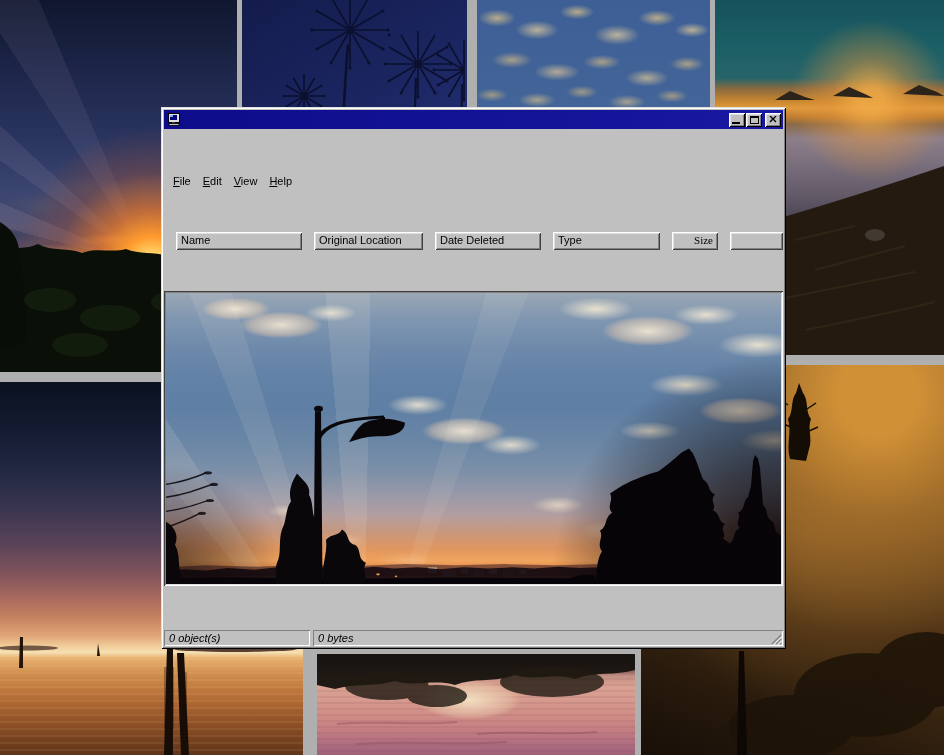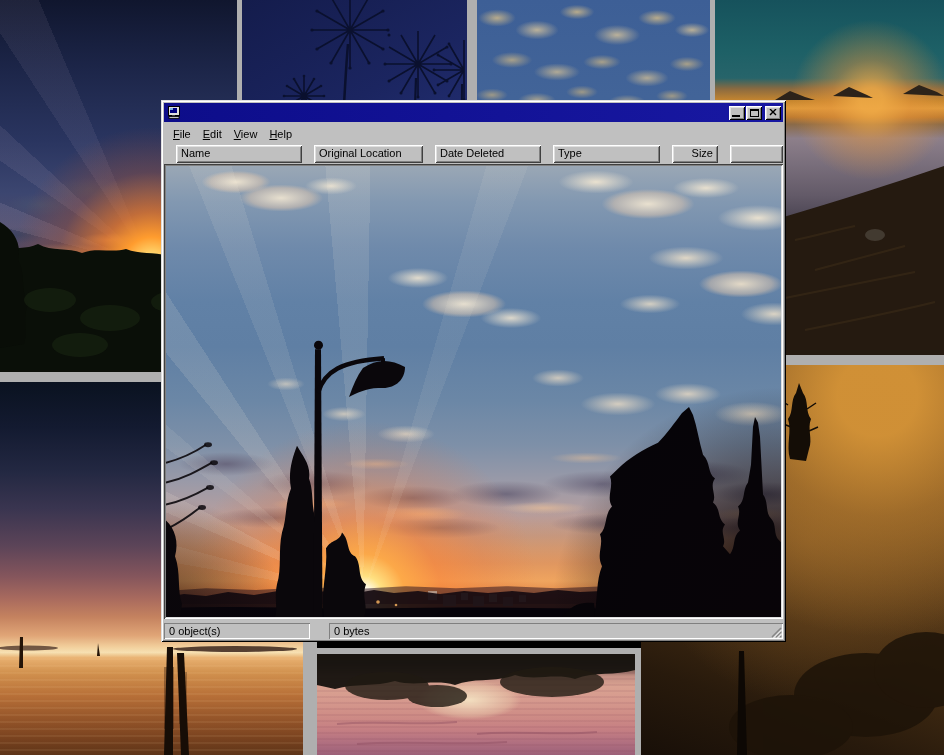--- a/index.html
+++ b/index.html
@@ -53,42 +53,42 @@
   #p-bm{left:317px;top:654px;width:318px;height:101px;background-image:
     radial-gradient(ellipse 70px 26px at 152px 46px,rgba(244,226,194,.95),rgba(232,196,168,.5) 60%,transparent 75%),
     repeating-linear-gradient(180deg,rgba(120,60,80,.10) 0 2px,transparent 2px 6px),
     linear-gradient(180deg,#2a241c 0%,#463830 10%,#c49084 22%,#d9a291 32%,#d69a8e 45%,#cf8d86 60%,#c57f83 75%,#b06f80 88%,#9c6078 100%);}
   #p-br{left:641px;top:365px;width:303px;height:390px;background-image:
     radial-gradient(circle at 78% 8%,rgba(216,150,56,.9) 0 40px,rgba(190,130,50,.55) 120px,transparent 240px),
     radial-gradient(circle at 55% 45%,rgba(150,100,40,.5),transparent 60%),
     linear-gradient(200deg,#8a5c24 0%,#7a5120 25%,#5e3e1a 45%,#402a12 65%,#281a0c 82%,#180f08 100%);}
 
   
-  #win{position:absolute;left:161px;top:100px;width:625px;height:542px;background:#c0c0c0;
+  #win{position:absolute;left:161px;top:107px;width:625px;height:542px;background:#c0c0c0;
     box-sizing:border-box;padding:3px;display:flex;flex-direction:column;
-    box-shadow:inset 1px 1px #dfdfdf,inset -1px -1px #000,inset 2px 2px #fff,inset -2px -2px #808080;}
+    box-shadow:inset 1px 1px #dfdfdf,inset -1px -1px #000,inset 2px 2px #fff,inset -2px -2px #808080;gap:40px;}
   #titlebar{height:19px;flex:0 0 19px;background:linear-gradient(90deg,#0d0d8a,#1818a2);
     display:flex;align-items:center;padding:0 2px;}
   #title-icon{width:14px;height:13px;margin:0 3px 0 1px;display:block;}
   #title-text{color:#fff;font-size:11px;font-weight:bold;flex:1;white-space:nowrap;overflow:hidden;}
   .tb-btn{width:16px;height:14px;background:#c0c0c0;margin-left:1px;position:relative;
     box-shadow:inset 1px 1px #fff,inset -1px -1px #000,inset 2px 2px #dfdfdf,inset -2px -2px #808080;
     display:flex;align-items:center;justify-content:center;}
   #btn-close{margin-left:3px;}
   .g-min{width:8px;height:2px;background:#000;position:absolute;left:3px;bottom:3px;}
   .g-max{width:9px;height:8px;box-sizing:border-box;border:1px solid #000;border-top-width:2px;}
   #menubar{height:23px;flex:0 0 23px;display:flex;align-items:center;padding-left:3px;}
   .menu-item{font-size:11px;color:#000;padding:3px 6px;}
   .u{text-decoration:underline;}
   #header-row{height:19px;flex:0 0 19px;display:flex;}
   .hcell{box-sizing:border-box;height:18px;background:#c0c0c0;font-size:11px;color:#000;
     padding:2px 5px;white-space:nowrap;overflow:hidden;
     box-shadow:inset 1px 1px #fff,inset -1px -1px #404040,inset 2px 2px #dfdfdf,inset -2px -2px #808080;margin-left:12px;}
   .hc0{width:126px;}.hc1{width:109px;}.hc2{width:106px;}.hc3{width:107px;}
-  .hc4{width:46px;text-align:right;}.hc5{flex:1;}
+  .hc4{width:46px;text-align:right;font-family:Liberation Serif, serif;}.hc5{flex:1;}
   #client{flex:1;position:relative;background:#000;overflow:hidden;
     box-shadow:inset 1px 1px #404040,inset -1px -1px #fff,inset 2px 2px #808080,inset -2px -2px #dfdfdf;}
   #photo-view{position:absolute;left:2px;top:2px;right:2px;bottom:2px;overflow:hidden;}
 
   
   #sunset-photo{position:absolute;left:0;top:0;width:100%;height:100%;background-image:
     radial-gradient(circle at 197px 430px,#fffbe8 0 9px,rgba(255,226,130,.98) 20px,rgba(255,170,70,.9) 42px,rgba(252,130,52,.55) 78px,rgba(240,110,45,.22) 125px,transparent 175px),
     linear-gradient(180deg,transparent 0 76%,rgba(205,125,75,.25) 82%,rgba(232,142,78,.55) 88%,rgba(246,166,92,.7) 92%,rgba(222,120,60,.6) 95%,rgba(120,50,30,.4) 98%,rgba(60,25,20,.45) 100%),
     radial-gradient(ellipse 58px 9px at 146px 338px,rgba(246,198,150,.6),transparent 70%),
     radial-gradient(ellipse 66px 11px at 256px 348px,rgba(246,198,150,.6),transparent 70%),
@@ -129,25 +129,25 @@
     radial-gradient(ellipse 30px 10px at 178px 248px,rgba(238,222,198,.7),transparent 72%),
     radial-gradient(ellipse 40px 12px at 240px 268px,rgba(238,222,198,.72),transparent 72%),
     radial-gradient(ellipse 26px 9px at 120px 218px,rgba(238,222,198,.6),transparent 72%),
     linear-gradient(180deg,#9aa7b5 0%,#8298b1 8%,#6f8aab 18%,#6181a6 30%,#5f7fa4 40%,#6b87a6 52%,#7e90a8 62%,#9a9aa8 70%,#b89f9e 78%,#cda183 85%,#daa06e 90%,#e8a35e 94%,#d88848 97%,#b5683a 100%);}
   #sun-rays{position:absolute;left:0;top:0;width:100%;height:100%;background:
     conic-gradient(from 280deg at 197px 430px,rgba(255,244,226,.10) 0 5deg,transparent 5deg 13deg,rgba(255,244,226,.12) 13deg 18deg,transparent 18deg 27deg,rgba(255,244,226,.08) 27deg 31deg,transparent 31deg 41deg,rgba(255,244,226,.12) 41deg 47deg,transparent 47deg 58deg,rgba(255,244,226,.09) 58deg 63deg,transparent 63deg 75deg,rgba(255,244,226,.11) 75deg 81deg,transparent 81deg 96deg,rgba(255,244,226,.07) 96deg 101deg,transparent 101deg 360deg);}
   #photo-dark-corners{position:absolute;left:0;top:0;width:100%;height:100%;background-image:
     radial-gradient(circle at 100% 100%,rgba(8,4,8,.95) 0 40px,rgba(8,4,8,.6) 120px,transparent 230px),
     radial-gradient(circle at 0% 100%,rgba(10,6,10,.5) 0 30px,transparent 120px);}
 
-  #statusbar{height:20px;flex:0 0 20px;padding-top:4px;display:flex;gap:3px;box-sizing:border-box;}
+  #statusbar{height:20px;flex:0 0 20px;padding-top:4px;display:flex;gap:3px;box-sizing:border-box;font-style:italic;}
   .spanel{box-shadow:inset 1px 1px #808080,inset -1px -1px #fff;height:16px;font-size:11px;
     color:#000;padding:2px 5px;box-sizing:border-box;white-space:nowrap;overflow:hidden;}
   #sp-objects{width:146px;}
-  #sp-bytes{flex:1;position:relative;margin-left:16px;}
+  #sp-bytes{flex:1;position:relative;}
   #grip{position:absolute;right:1px;bottom:1px;}
 </style>
 </head>
 <body>
 
 <div id="desktop">
 
   <div class="photo" id="p-tl">
     <svg class="ph-svg" viewBox="0 0 237 372" preserveAspectRatio="none">
       <path d="M0,252 C14,246 26,250 38,244 C52,252 68,247 82,253 C96,247 112,253 126,249 C140,255 156,251 170,257 C184,252 198,258 212,254 C224,258 232,256 237,259 L237,372 L0,372 Z" fill="#0a0f08"></path>

